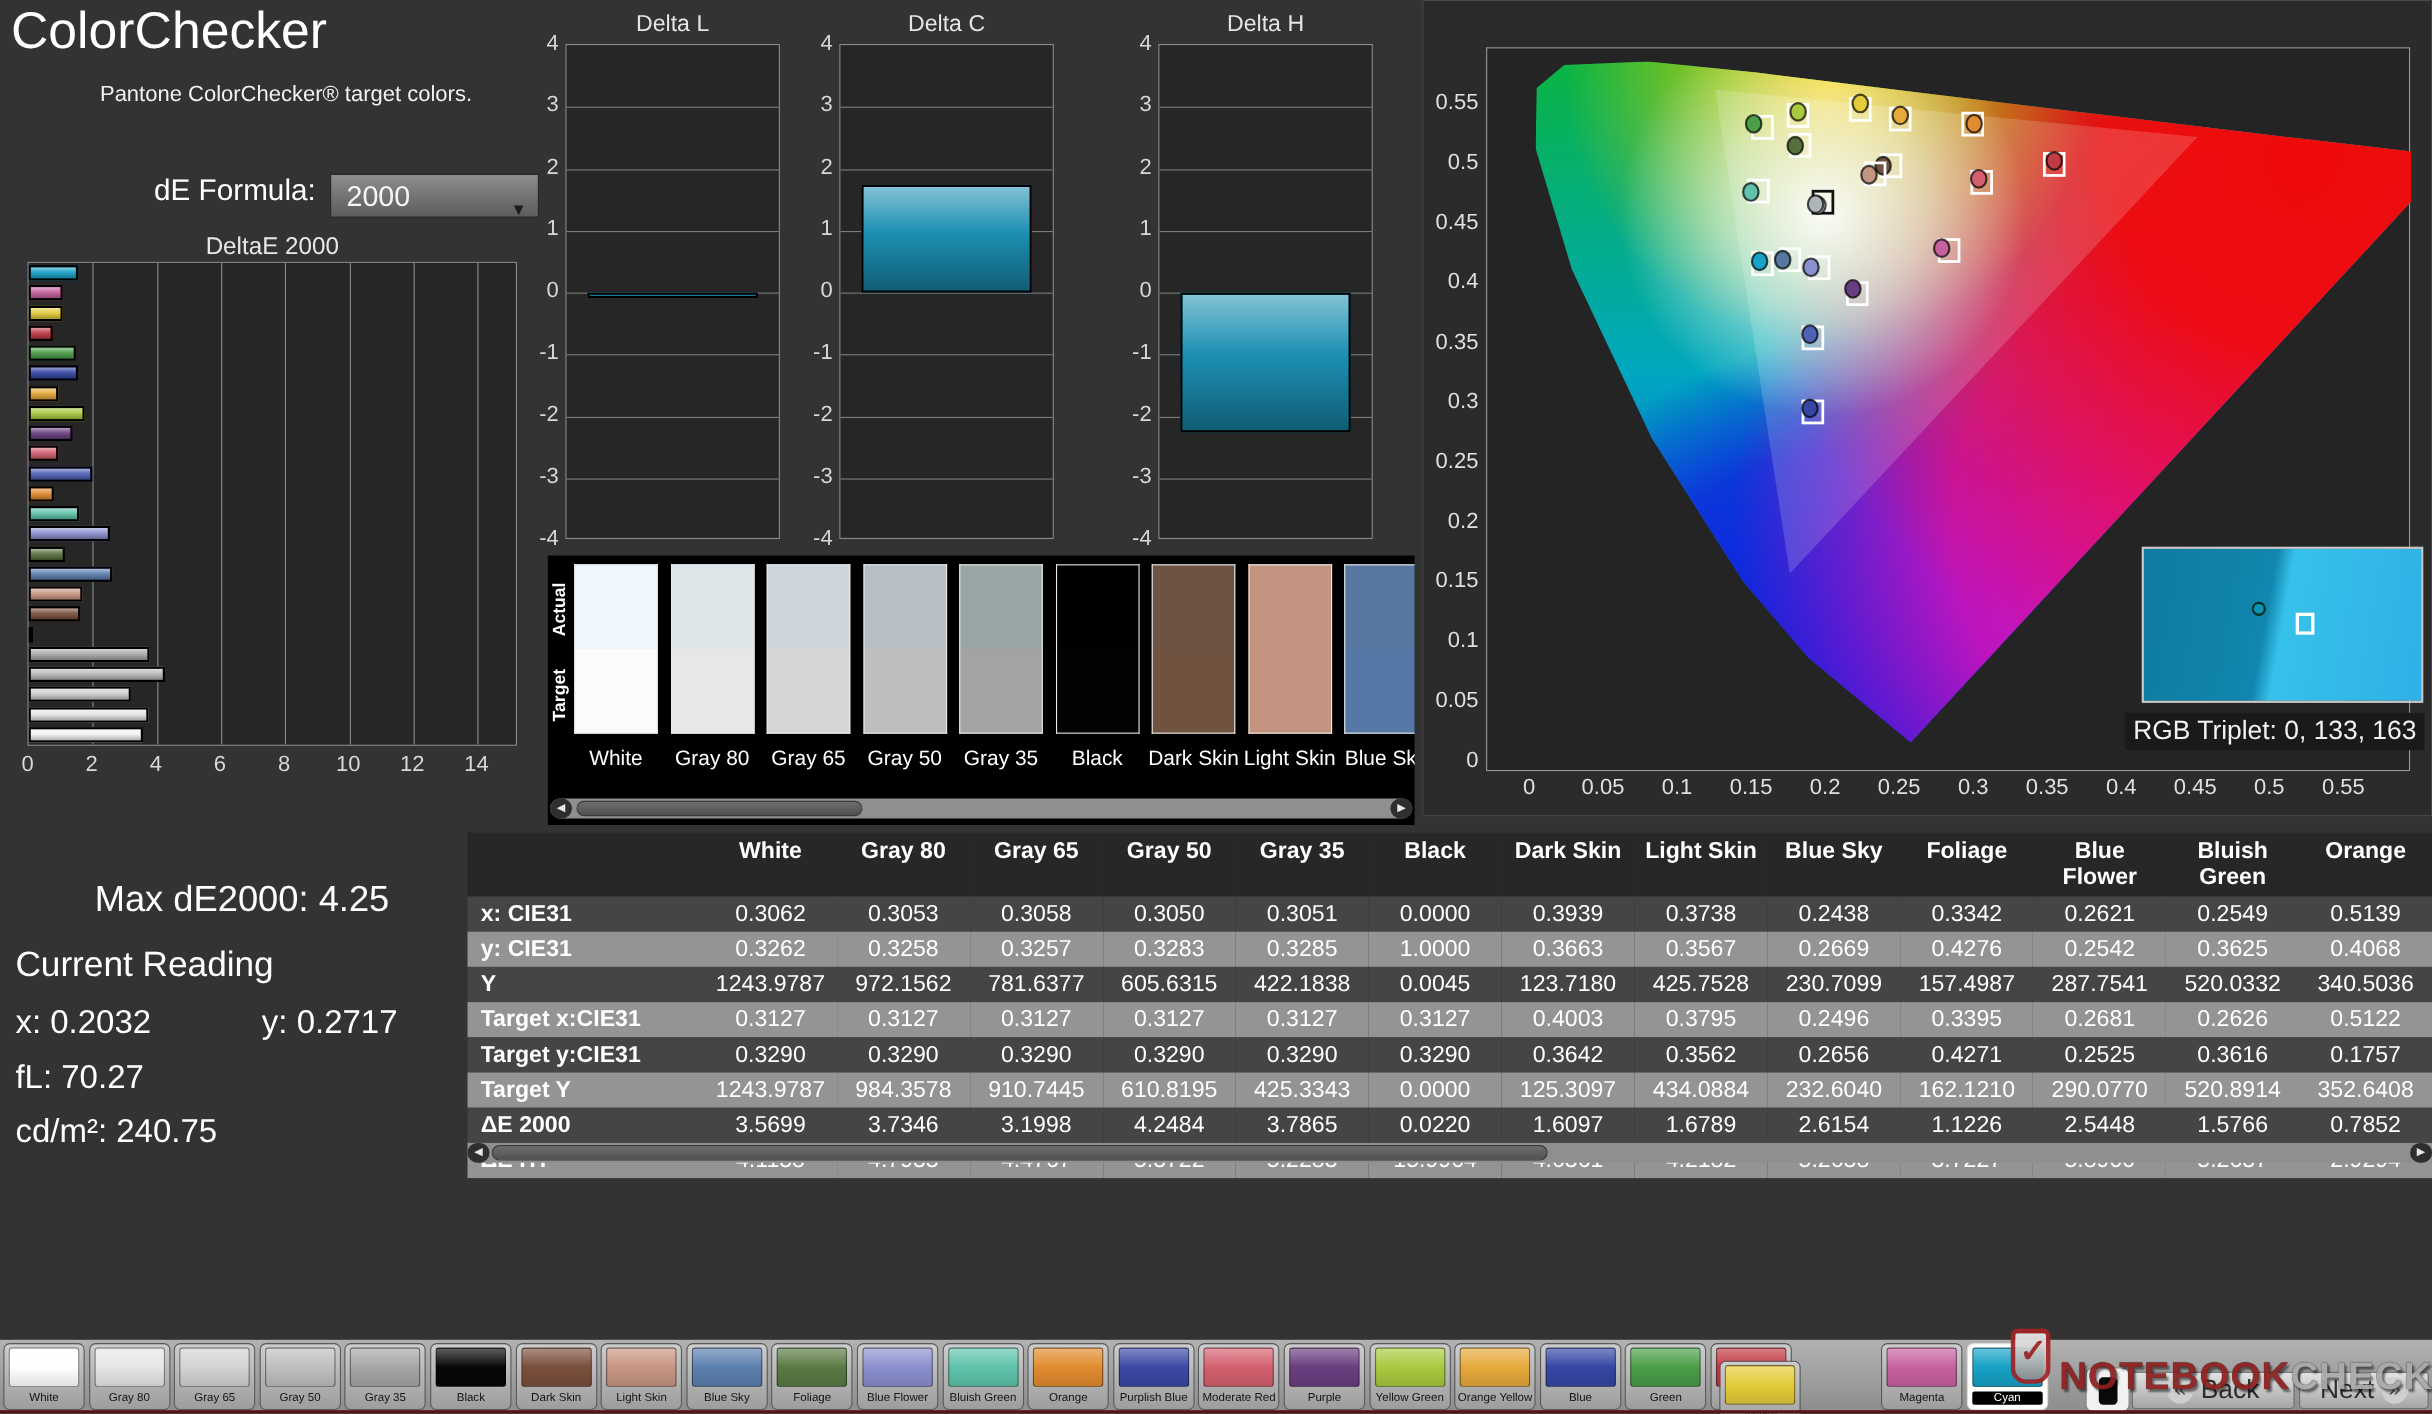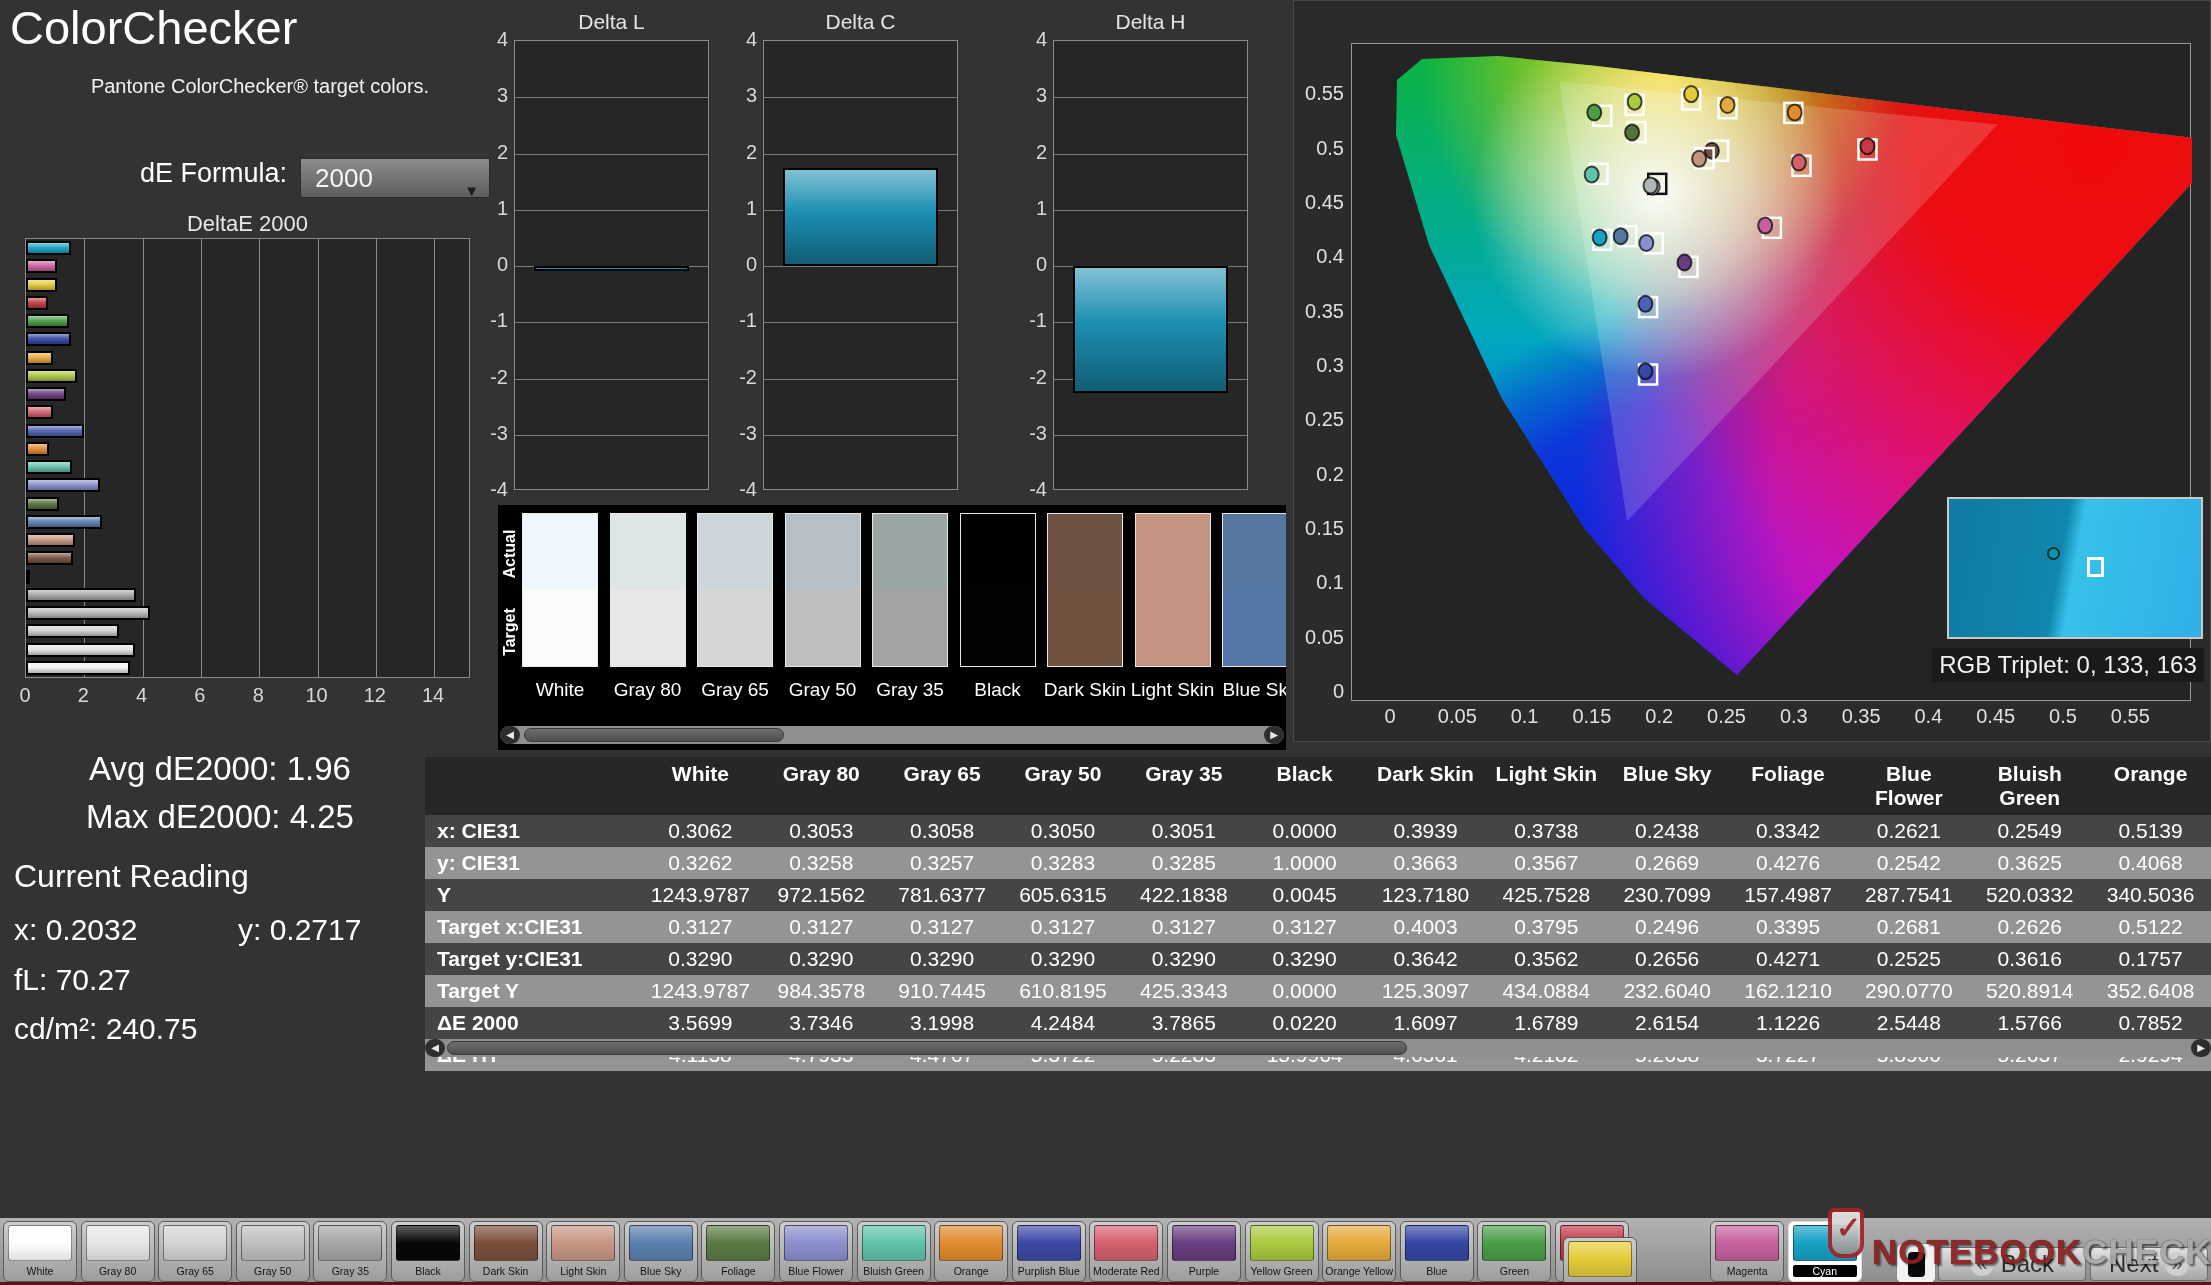--- a/index.html
+++ b/index.html
@@ -160,21 +160,20 @@
       <div class="abs dele-xlab" style="left: -20px;">0</div>
       <div class="abs dele-xlab" style="left: 38.3px;">2</div>
       <div class="abs dele-xlab" style="left: 96.6px;">4</div>
       <div class="abs dele-xlab" style="left: 154.9px;">6</div>
       <div class="abs dele-xlab" style="left: 213.2px;">8</div>
       <div class="abs dele-xlab" style="left: 271.5px;">10</div>
       <div class="abs dele-xlab" style="left: 329.8px;">12</div>
       <div class="abs dele-xlab" style="left: 388.1px;">14</div>
     </div>
 
-  <div class="abs stat-line" id="stat-avg">Avg dE2000: 1.96</div>
   <div class="abs stat-line" id="stat-max">Max dE2000: 4.25</div>
   <div class="abs" id="stat-cur">Current Reading</div>
   <div class="abs reading" id="stat-x">x: 0.2032</div>
   <div class="abs reading" id="stat-y">y: 0.2717</div>
   <div class="abs reading" id="stat-fl">fL: 70.27</div>
   <div class="abs reading" id="stat-cd">cd/m²: 240.75</div>
 
   <div class="abs" id="mini-charts">
       <div class="abs" style="left: 514px; top: 0px;">
         <div class="abs mini-title" style="top: 10px; width: 195px;">Delta L</div>

